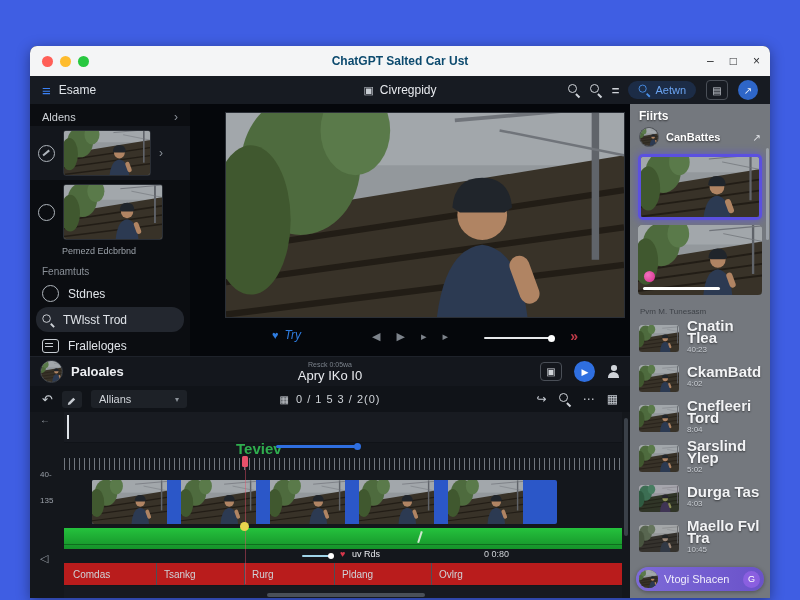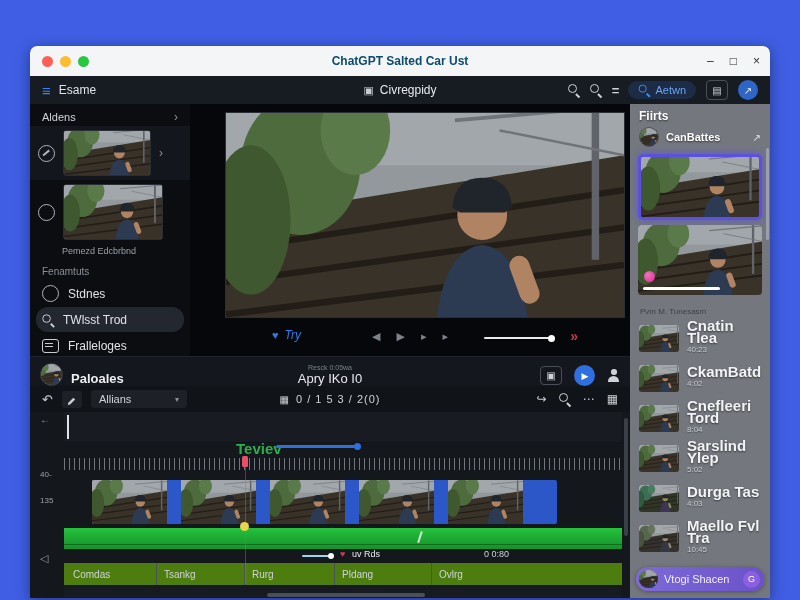--- a/index.html
+++ b/index.html
@@ -51,21 +51,21 @@
   .screen{position:absolute;left:35px;top:8px;width:400px;height:206px;background:#000;border:1px solid #2b2f36;box-sizing:border-box;overflow:hidden;}
   .screen svg,.sb-thumb svg,.rp-thumb svg,.vt-thumb svg,.rp-item-thumb svg,.rp-ava svg,.pill-thumb svg{width:100%;height:100%;display:block;}
   .pc{position:absolute;left:0;right:0;bottom:8px;height:20px;}
   .pc-like{position:absolute;left:82px;top:0;display:flex;align-items:center;gap:6px;color:#2f7de1;font-size:12px;font-style:italic;}
   .pc-heart{font-style:normal;font-size:11px;}
   .pc-transport{position:absolute;left:0;right:0;top:2px;display:flex;justify-content:center;gap:16px;color:#7d838b;font-size:11px;}
   .pc-slider{position:absolute;right:78px;top:9px;width:68px;height:2px;background:#e6e8ea;border-radius:1px;}
   .pc-slider::after{content:"";position:absolute;right:-3px;top:-2.5px;width:7px;height:7px;border-radius:50%;background:#fff;}
   .pc-speed{position:absolute;right:52px;top:0;color:#c23b4a;font-size:14px;font-weight:bold;}
   
-  .userbar{position:absolute;left:0;top:310px;width:600px;height:30px;background:#14171d;display:flex;align-items:flex-end;padding:0 10px;box-sizing:border-box;border-top:1px solid #1e222a;}
+  .userbar{position:absolute;left:0;top:310px;width:600px;height:30px;background:#14171d;display:flex;align-items:center;padding:0 10px;box-sizing:border-box;border-top:1px solid #1e222a;}
   .ub-ava{width:21px;height:21px;border-radius:50%;overflow:hidden;border:1px solid #3a3f47;background:#000;flex:0 0 auto;}
   .ub-ava svg{width:100%;height:100%;}
   .ub-name{color:#eceef1;font-size:13px;font-weight:bold;margin-left:8px;}
   .ub-center{position:absolute;left:0;right:0;text-align:center;pointer-events:none;}
   .ub-note{display:block;color:#7b828b;font-size:7px;line-height:8px;}
   .ub-title{display:block;color:#e8eaee;font-size:13px;line-height:14px;}
   .ub-right{margin-left:auto;display:flex;align-items:center;gap:12px;z-index:2;}
   .ub-screen{color:#cfd3d8;font-size:13px;border:1px solid #4a4f57;border-radius:4px;width:20px;height:17px;display:flex;align-items:center;justify-content:center;font-size:10px;}
   .ub-play{width:21px;height:21px;border-radius:50%;background:#2f6fe0;color:#fff;font-size:9px;display:flex;align-items:center;justify-content:center;padding-left:1px;box-sizing:border-box;}
   .person{width:13px;height:13px;position:relative;display:inline-block;color:#cfd3d8;}
@@ -99,21 +99,21 @@
   .ydot{position:absolute;left:176px;top:110px;width:9px;height:9px;border-radius:50%;background:#e8d44d;z-index:5;}
   .atrack{position:absolute;left:0px;top:116px;width:100%;height:21px;background:linear-gradient(#25c23d,#159129);}
   .atrack::after{content:"";position:absolute;left:0;bottom:4px;width:100%;height:1.5px;background:rgba(10,70,20,.55);}
   .a-notch{position:absolute;left:355px;top:3px;width:1.5px;height:12px;background:#cfe8d0;transform:rotate(18deg);}
   .sub{position:absolute;left:0;top:139px;width:100%;height:11px;}
   .sub-slider{position:absolute;left:238px;top:4px;width:30px;height:2px;background:#9fd4e8;border-radius:1px;}
   .sub-slider::after{content:"";position:absolute;right:-2px;top:-2px;width:6px;height:6px;border-radius:50%;background:#fff;}
   .sub-heart{position:absolute;left:276px;top:-2px;color:#d8374b;font-size:9px;}
   .sub-heartlbl{position:absolute;left:288px;top:-2px;color:#e8eaee;font-size:9px;}
   .sub-time{position:absolute;left:420px;top:-2px;color:#cfd3d8;font-size:9px;}
-  .chapters{position:absolute;left:0;top:151px;width:100%;height:22px;background:#4d7c0f;display:flex;align-items:center;color:#cfd3d8;font-size:10px;}
+  .chapters{position:absolute;left:0;top:151px;width:100%;height:22px;background:#b91c1c;display:flex;align-items:center;color:#cfd3d8;font-size:10px;}
   .chap{height:100%;display:flex;align-items:center;padding-left:7px;box-sizing:border-box;border-left:1px solid #4a5058;}
   .chap:first-child{border-left:none;padding-left:9px;}
   .c0{width:92px;}.c1{width:88px;}.c2{width:97px;}.c3{width:90px;}.c4{flex:1;}
   .bruler{position:absolute;left:0;top:174px;width:100%;height:12px;background:#171a20;color:#8a9098;font-size:8px;}
   .bruler span{position:absolute;top:2px;margin-top:40px;}
   .bt0{left:10px;}.bt1{left:92px;}.bt2{left:220px;}.bt3{left:310px;}.bt4{left:400px;}.bt5{left:530px;}
   .hscroll{position:absolute;left:203px;bottom:1px;width:158px;height:4px;background:#4a5058;border-radius:2px;}
   .vscroll{position:absolute;right:2px;top:6px;width:4px;height:118px;background:#3a4048;border-radius:2px;}
   
   .rpanel{position:absolute;left:600px;top:58px;width:140px;height:494px;background:#74787e;box-sizing:border-box;overflow:hidden;}

